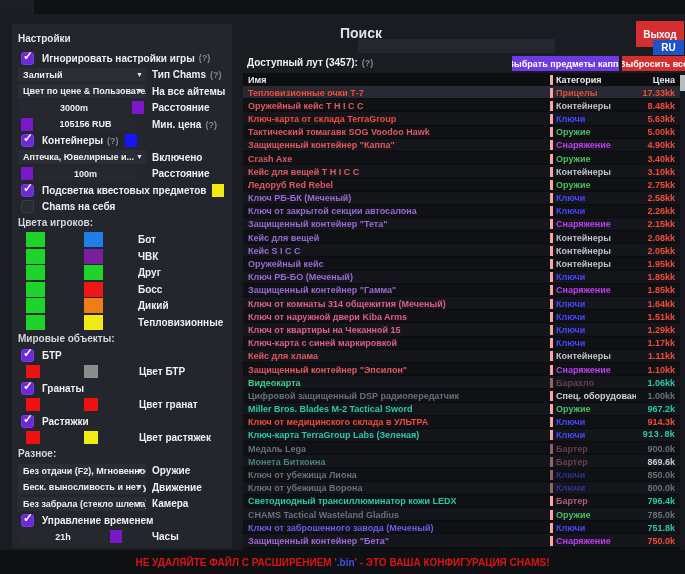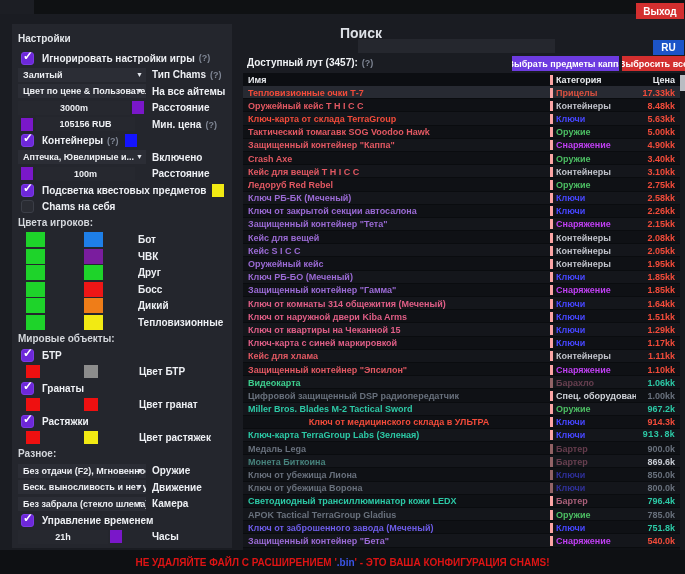--- a/index.html
+++ b/index.html
@@ -36,21 +36,21 @@
   .crow.wrow .csw{width:14px;height:13px;}
   .crow.wrow .sw1{margin-left:8px;margin-right:44px;}
   .crow.wrow .clabel{margin-left:41px;}
 
   
   .search-label{position:absolute;left:340px;top:25px;width:230px;text-align:left;font-size:14px;color:#dde0e6;}
   .search-input{position:absolute;left:358px;top:39px;width:197px;height:14px;background:#25272e;
                 border:none;box-sizing:border-box;color:#eef0f4;font:bold 10px "Liberation Sans",sans-serif;padding:0 5px;}
   .btn{position:absolute;display:flex;align-items:center;justify-content:center;color:#fff;
        font-size:10px;cursor:pointer;overflow:hidden;white-space:nowrap;}
-  .btn-exit{left:636px;top:3px;width:48px;height:16px;}
+  .btn-exit{left:636px;top:21px;width:48px;height:26px;}
   .btn-ru{left:653px;top:40px;width:31px;height:15px;}
   .btn-kappa{left:512px;top:56px;width:107px;height:15px;font-size:9px;}
   .btn-dump{left:622px;top:56px;width:63px;height:15px;font-size:9px;}
   .loot-title{position:absolute;left:247px;top:57px;font-size:10px;color:#f0f2f5;}
 
   
   .loot-table{position:absolute;left:243px;top:73px;width:437px;height:481px;overflow:hidden;background:#101216;}
   .lhead{display:flex;height:13px;background:#0c0e12;font-size:9px;color:#e8eaee;align-items:center;}
   .lrow{display:flex;height:13.2px;align-items:center;font-size:9px;background:#14161b;
         box-shadow:inset 0 -1px 0 #0a0c0f;box-sizing:border-box;}
@@ -418,21 +418,21 @@
     <span class="c-price" style="color: rgb(104, 112, 124);">1.00kk</span>
   </div>
 
   <div class="lrow">
     <span class="c-name" style="color: rgb(44, 201, 166);">Miller Bros. Blades M-2 Tactical Sword</span>
     <span class="c-cat" style="color: rgb(76, 191, 99);">Оружие</span>
     <span class="c-price" style="color: rgb(44, 201, 166);">967.2k</span>
   </div>
 
   <div class="lrow">
-    <span class="c-name" style="color: rgb(242, 75, 58); text-align: center;">Ключ от медицинского склада в УЛЬТРА</span>
+    <span class="c-name" style="color: rgb(242, 75, 58);">Ключ от медицинского склада в УЛЬТРА</span>
     <span class="c-cat" style="color: rgb(70, 70, 255);">Ключи</span>
     <span class="c-price" style="color: rgb(242, 75, 58);">914.3k</span>
   </div>
 
   <div class="lrow">
     <span class="c-name" style="color: rgb(44, 201, 166);">Ключ-карта TerraGroup Labs (Зеленая)</span>
     <span class="c-cat" style="color: rgb(70, 70, 255);">Ключи</span>
     <span class="c-price" style="color: rgb(44, 201, 166); font-family: Liberation Mono, monospace;">913.8k</span>
   </div>
 
@@ -460,35 +460,35 @@
     <span class="c-price" style="color: rgb(104, 112, 124);">800.0k</span>
   </div>
 
   <div class="lrow">
     <span class="c-name" style="color: rgb(44, 201, 166);">Светодиодный трансиллюминатор кожи LEDX</span>
     <span class="c-cat" style="color: rgb(168, 95, 120);">Бартер</span>
     <span class="c-price" style="color: rgb(44, 201, 166);">796.4k</span>
   </div>
 
   <div class="lrow">
-    <span class="c-name" style="color: rgb(104, 112, 124);">APOK Tactical TerraGroup Gladius</span>
+    <span class="c-name" style="color: rgb(104, 112, 124);">CHAMS Tactical Wasteland Gladius</span>
     <span class="c-cat" style="color: rgb(76, 191, 99);">Оружие</span>
     <span class="c-price" style="color: rgb(104, 112, 124);">785.0k</span>
   </div>
 
   <div class="lrow">
     <span class="c-name" style="color: rgb(109, 92, 232);">Ключ от заброшенного завода (Меченый)</span>
     <span class="c-cat" style="color: rgb(70, 70, 255);">Ключи</span>
     <span class="c-price" style="color: rgb(44, 201, 166);">751.8k</span>
   </div>
 
   <div class="lrow">
     <span class="c-name" style="color: rgb(154, 106, 212);">Защищенный контейнер "Бета"</span>
     <span class="c-cat" style="color: rgb(191, 63, 242);">Снаряжение</span>
-    <span class="c-price" style="color: rgb(242, 75, 58);">540.0k</span>
+    <span class="c-price" style="color: rgb(242, 75, 58);">750.0k</span>
   </div>
 
   <div class="lrow">
     <span class="c-name" style="color: rgb(104, 112, 124);"></span>
     <span class="c-cat" style="color: rgb(200, 204, 212);"></span>
     <span class="c-price" style="color: rgb(104, 112, 124);"></span>
   </div>
 </div>
   </div>
   <div class="scrollbar">

